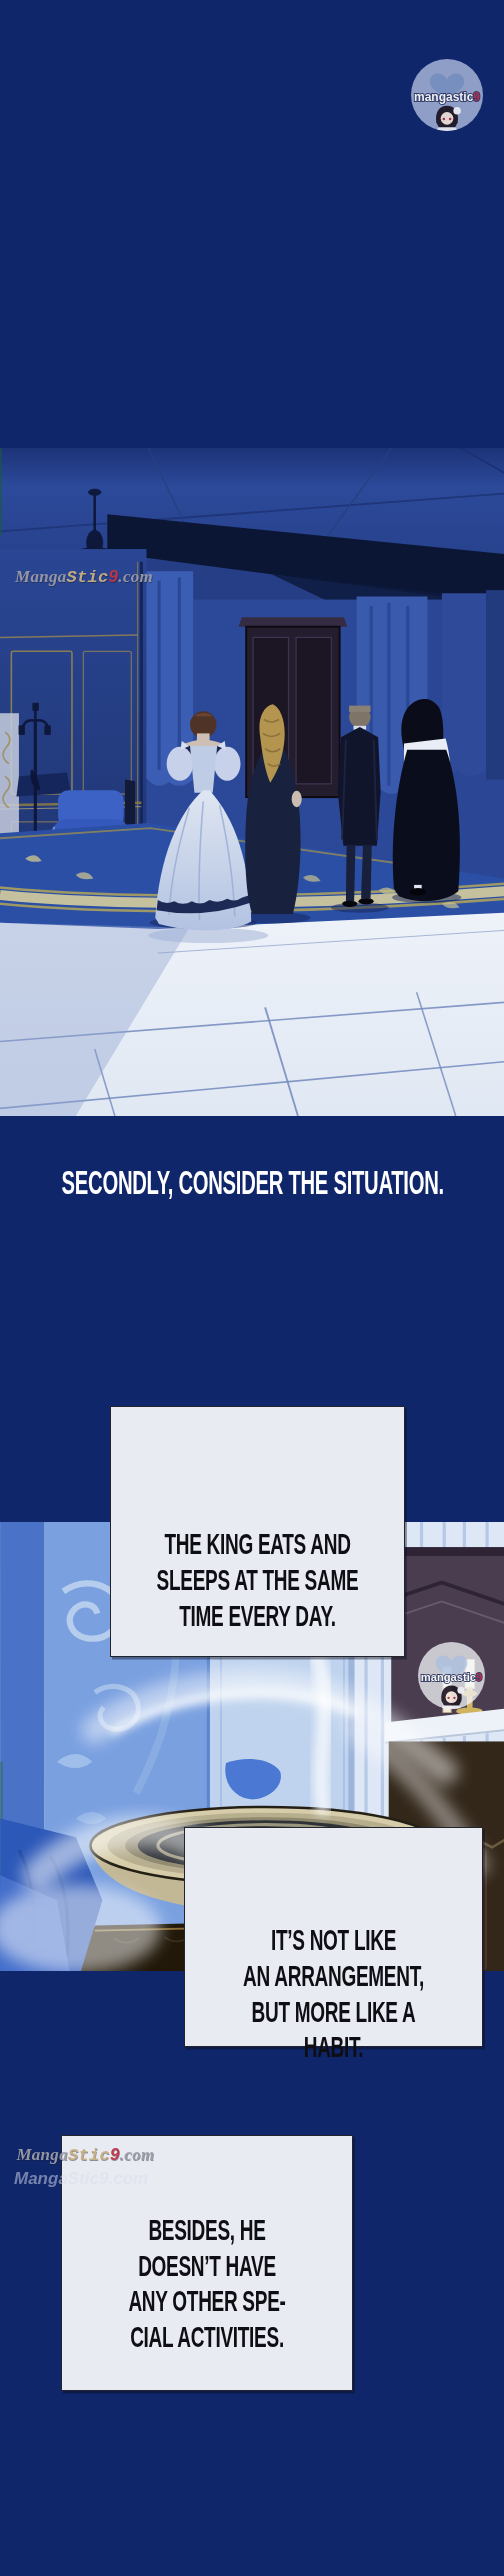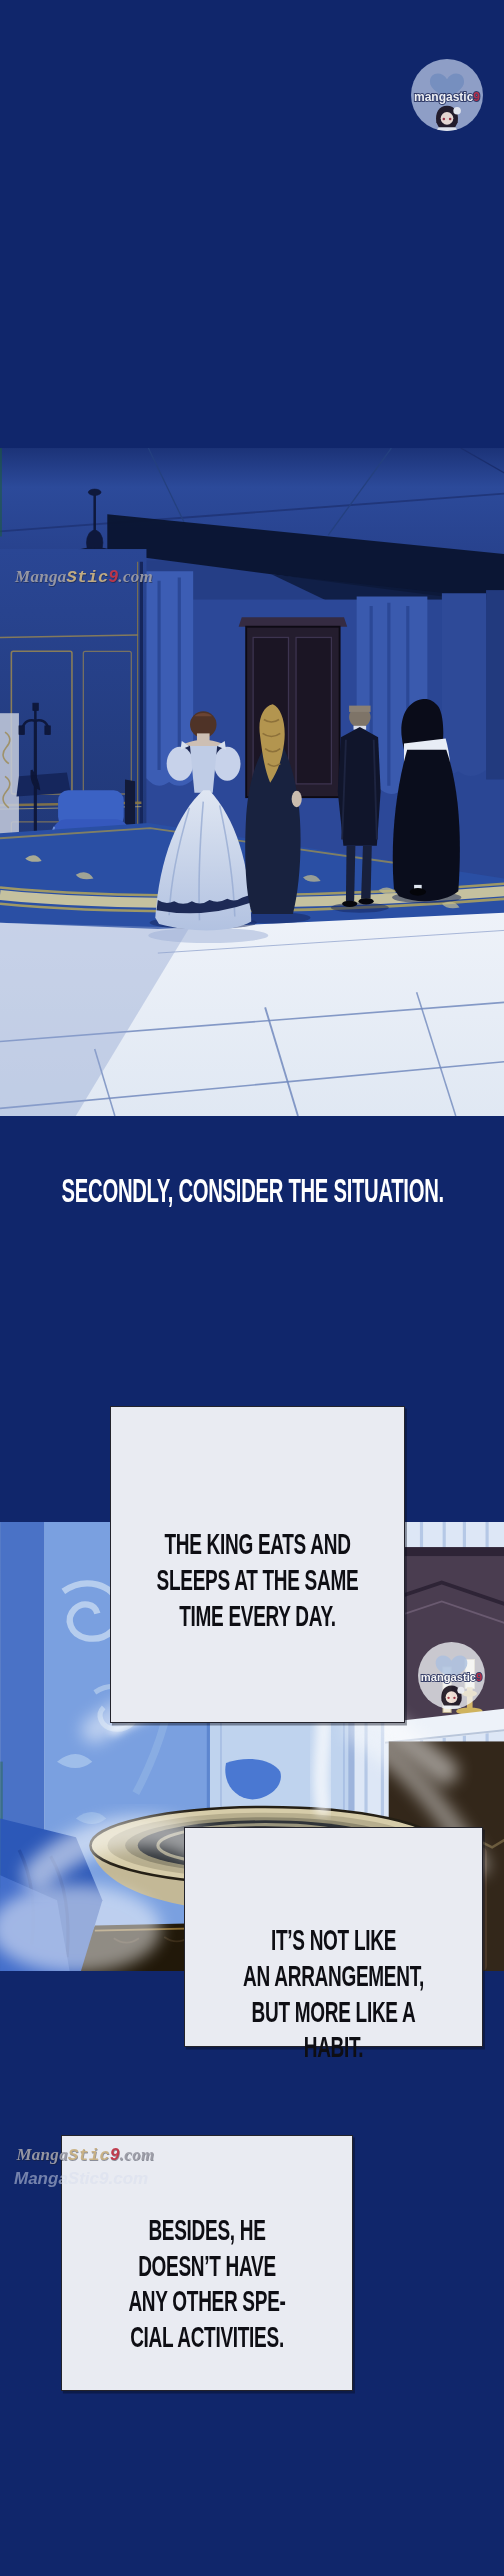--- a/index.html
+++ b/index.html
@@ -1,29 +1,29 @@
 <!DOCTYPE html>
 <html style="font-size:10px"><head>
 <meta charset="utf-8">
 <style>
   html,body{margin:0;padding:0;background:#10266b;}
   #page{position:relative;width:505px;height:2576px;background:#10266b;overflow:hidden;
         font-family:"Liberation Sans",sans-serif;}
   .abs{position:absolute;}
 
   
-  .caption-wrap{left:0;top:1162px;width:505px;height:42px;display:flex;align-items:flex-end;justify-content:center;}
+  .caption-wrap{left:0;top:1162px;width:505px;height:42px;display:flex;align-items:center;justify-content:center;}
   .caption-text{color:#ffffff;font-weight:bold;font-size:22px;letter-spacing:-0.3px;white-space:nowrap;
                 transform:scale(.92,1.5);}
 
   .speech-box{background:#e9ebf2;border:1.3px solid #23232c;box-sizing:border-box;
               box-shadow:1.9px 2.5px 0 rgba(8,12,28,.42);}
   .lines{width:100%;text-align:center;transform-origin:50% 0;transform:scale(.97,1.55);}
   .line{font-weight:bold;font-size:19.6px;line-height:23px;letter-spacing:-0.3px;color:#0e0e14;white-space:nowrap;}
-  #box1{left:110px;top:1406px;width:295px;height:317px;}
+  #box1{left:110px;top:1406px;width:295px;height:251px;}
   #box1 .lines{padding-top:77px;}
   #box2{left:184px;top:1827px;width:299px;height:220px;}
   #box2 .lines{padding-top:61px;}
   #box3{left:61px;top:2135px;width:292px;height:256px;}
   #box3 .lines{padding-top:49px;}
 
   
   .wm{font-style:italic;font-weight:bold;font-size:17px;letter-spacing:0.3px;white-space:nowrap;
       text-shadow:0.6px 0.6px 0 rgba(25,28,44,.45);}
   .wm .g{color:rgba(156,156,166,.95);font-family:Liberation Serif, serif;}

